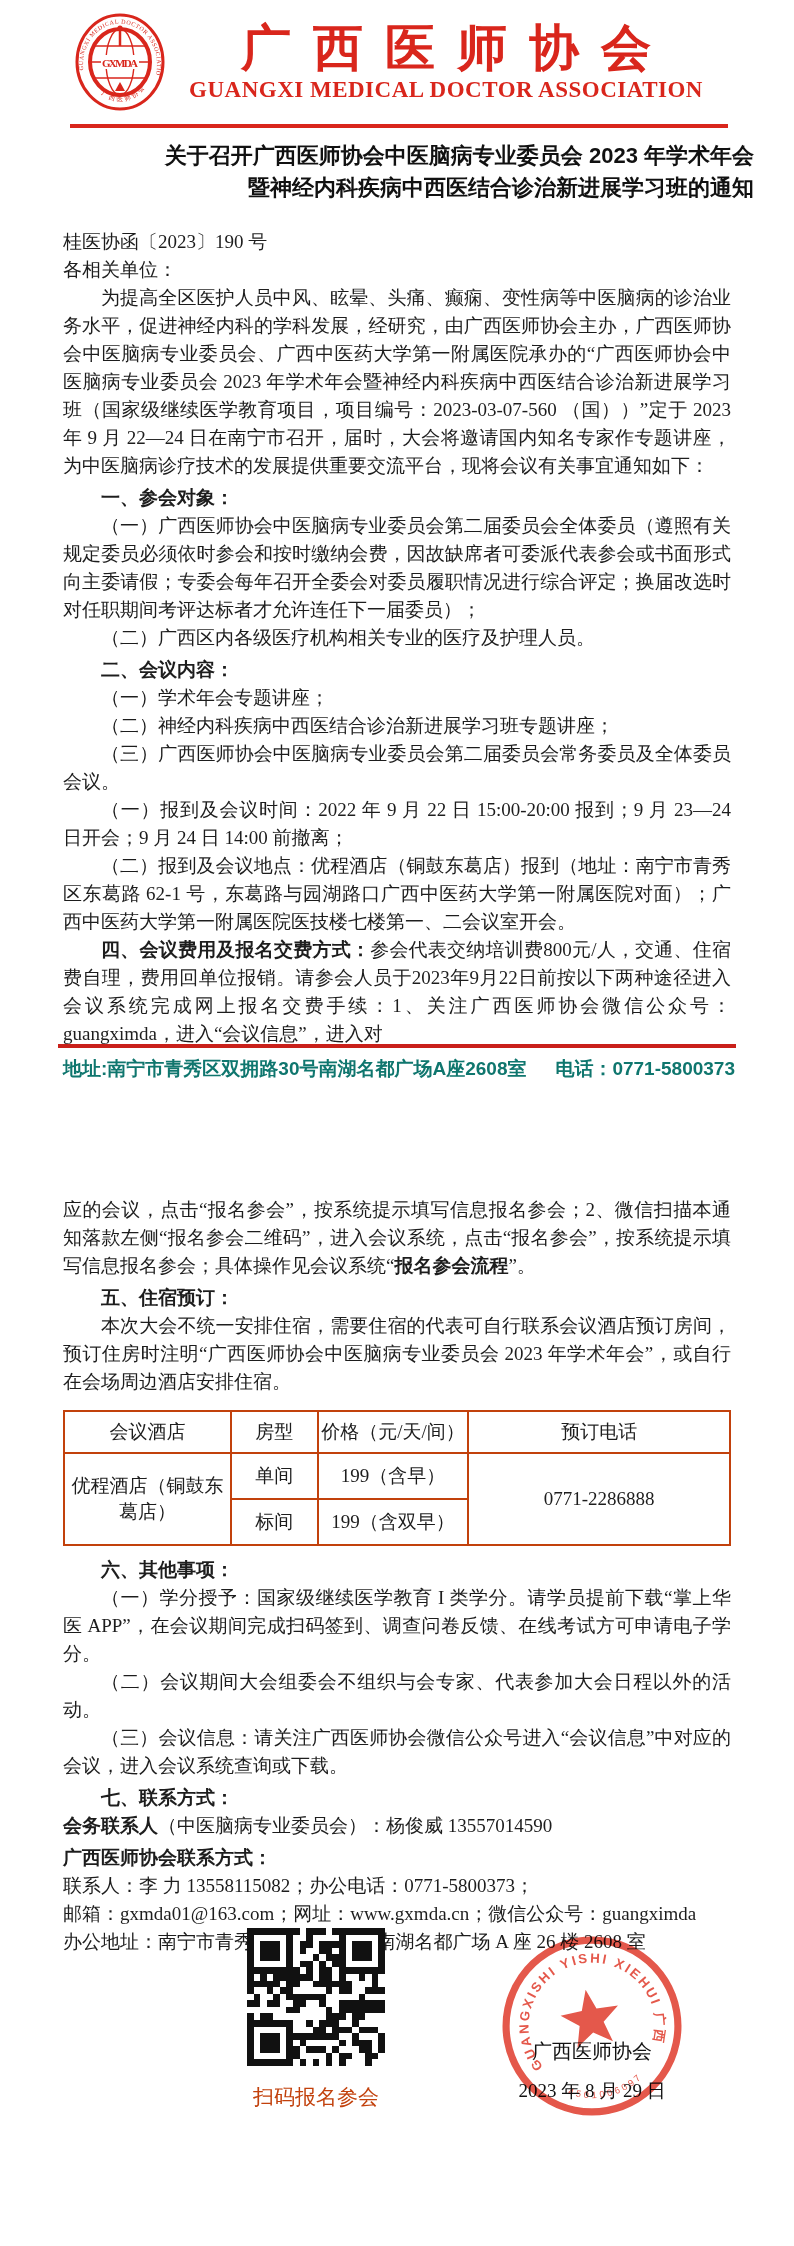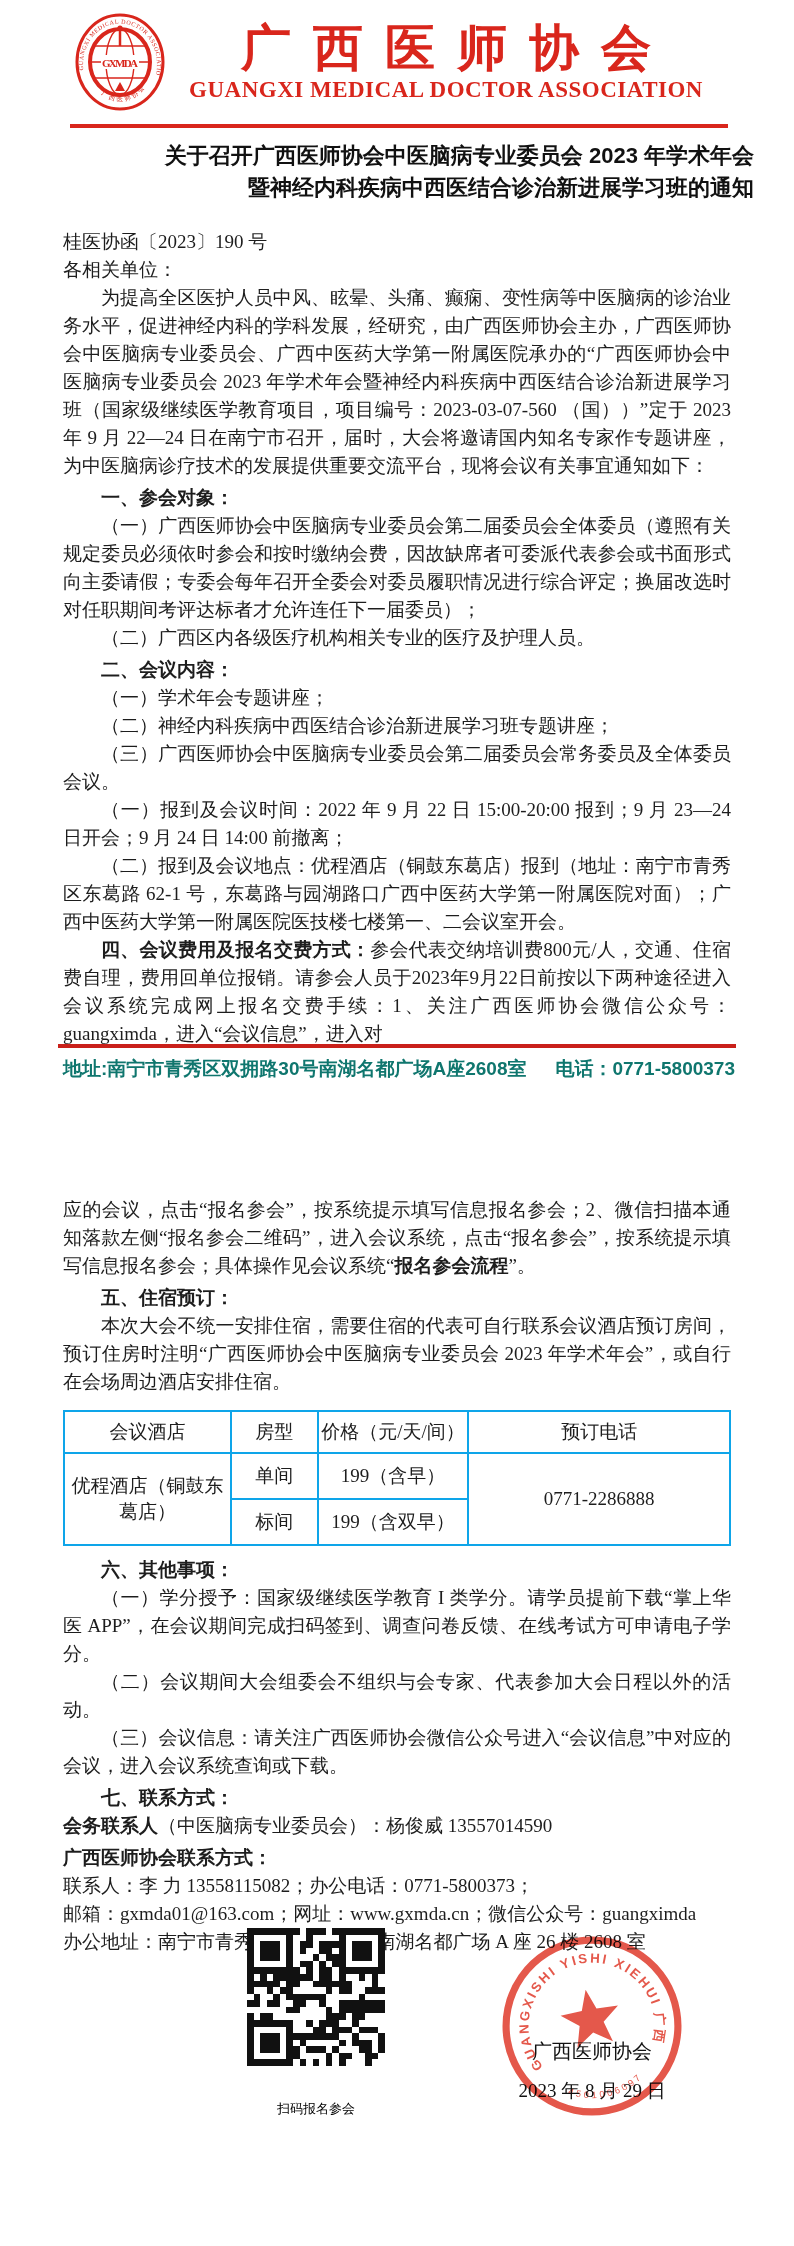--- a/index.html
+++ b/index.html
@@ -31,29 +31,29 @@
   strong.hh,.body2 strong{font-family:"Liberation Sans","DejaVu Sans",sans-serif;font-weight:bold;}
 
   
   .pfoot-rule{position:absolute;top:1044px;left:58px;width:678px;height:4px;background:#c9201a;}
   .pfoot{position:absolute;top:1054px;left:63px;width:672px;display:flex;justify-content:space-between;
          font-family:"Liberation Sans","DejaVu Sans",sans-serif;font-weight:bold;
          color:#0f766e;font-size:19px;line-height:30px;}
 
   
   table.hotel{border-collapse:collapse;margin-top:14px;width:668px;font-size:19px;}
-  table.hotel th,table.hotel td{border:2px solid #0ea5e9;text-align:center;font-weight:normal;padding:0 2px;}
+  table.hotel th,table.hotel td{border:2px solid #c2410c;text-align:center;font-weight:normal;padding:0 2px;}
   table.hotel th{height:40px;}
   table.hotel td{height:44px;}
   .c1{width:165px;}.c2{width:83px;}.c3{width:148px;}.c4{width:262px;}
   .after-table{margin-top:10px !important;}
 
   
   .qr-wrap{position:absolute;left:247px;top:1928px;width:138px;text-align:center;}
-  .qr-caption{font-size:13px;line-height:26px;margin-top:26px;color:#000000;}
+  .qr-caption{font-size:21px;line-height:26px;margin-top:14px;color:#c2410c;}
   .signer{position:absolute;left:504px;top:2038px;width:176px;text-align:center;
           font-size:20px;line-height:26px;color:#111;}
   .sign-date{position:absolute;left:504px;top:2078px;width:176px;text-align:center;
           font-size:19px;line-height:26px;color:#111;}
   .seal{position:absolute;left:502px;top:1936px;width:180px;height:180px;
         transform:rotate(-10deg);mix-blend-mode:multiply;opacity:.92;}
 </style>
 </head>
 <body>
 

